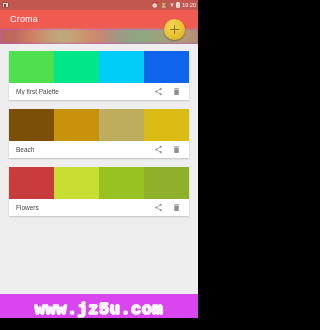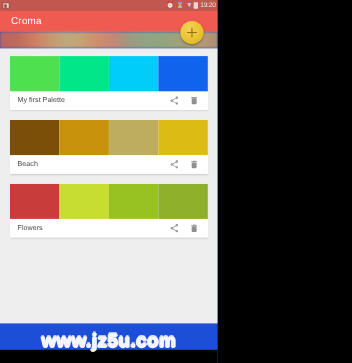--- a/index.html
+++ b/index.html
@@ -14,21 +14,21 @@
     font-family: "Liberation Sans", sans-serif;
     position: relative;
   }
 
   
   #phone {
     position: absolute;
     left: 0; top: 0;
     width: 198px;
     height: 330px;
-    background: #1d4ed8;
+    background: #d946ef;
     overflow: hidden;
   }
 
   
   #status-bar {
     position: relative;
     height: 10px;
     background: #c2574f;
     display: flex;
     align-items: center;
@@ -227,21 +227,21 @@
     display: flex;
     align-items: center;
     justify-content: center;
     pointer-events: none;
     z-index: 20;
   }
   #watermark-text {
     font-size: 17px;
     line-height: 17px;
     letter-spacing: .5px;
-    font-family: Liberation Sans, sans-serif;
+    font-family: Liberation Mono, monospace;
     font-weight: bold;
     color: transparent;
     -webkit-text-stroke: 1px #ffffff;
     text-shadow:
       -1px 0 0 rgba(255,255,255,.9),
        1px 0 0 rgba(255,255,255,.9),
        0 -1px 0 rgba(255,255,255,.9),
        0  1px 0 rgba(255,255,255,.9);
     opacity: .95;
   }

